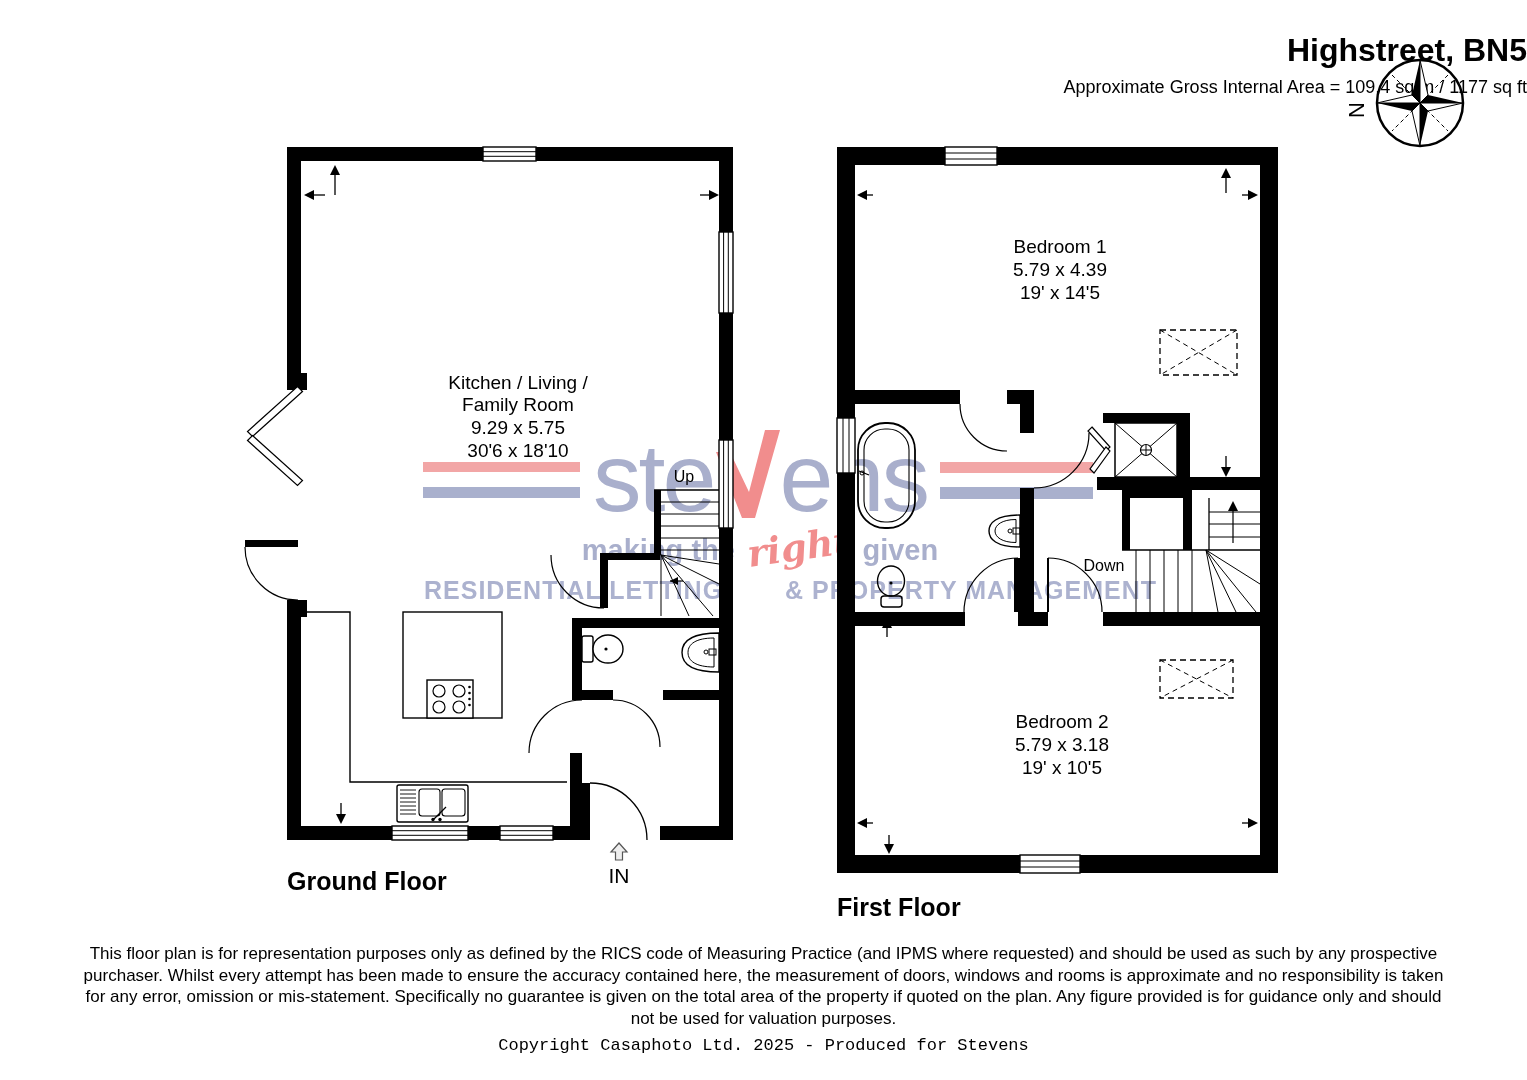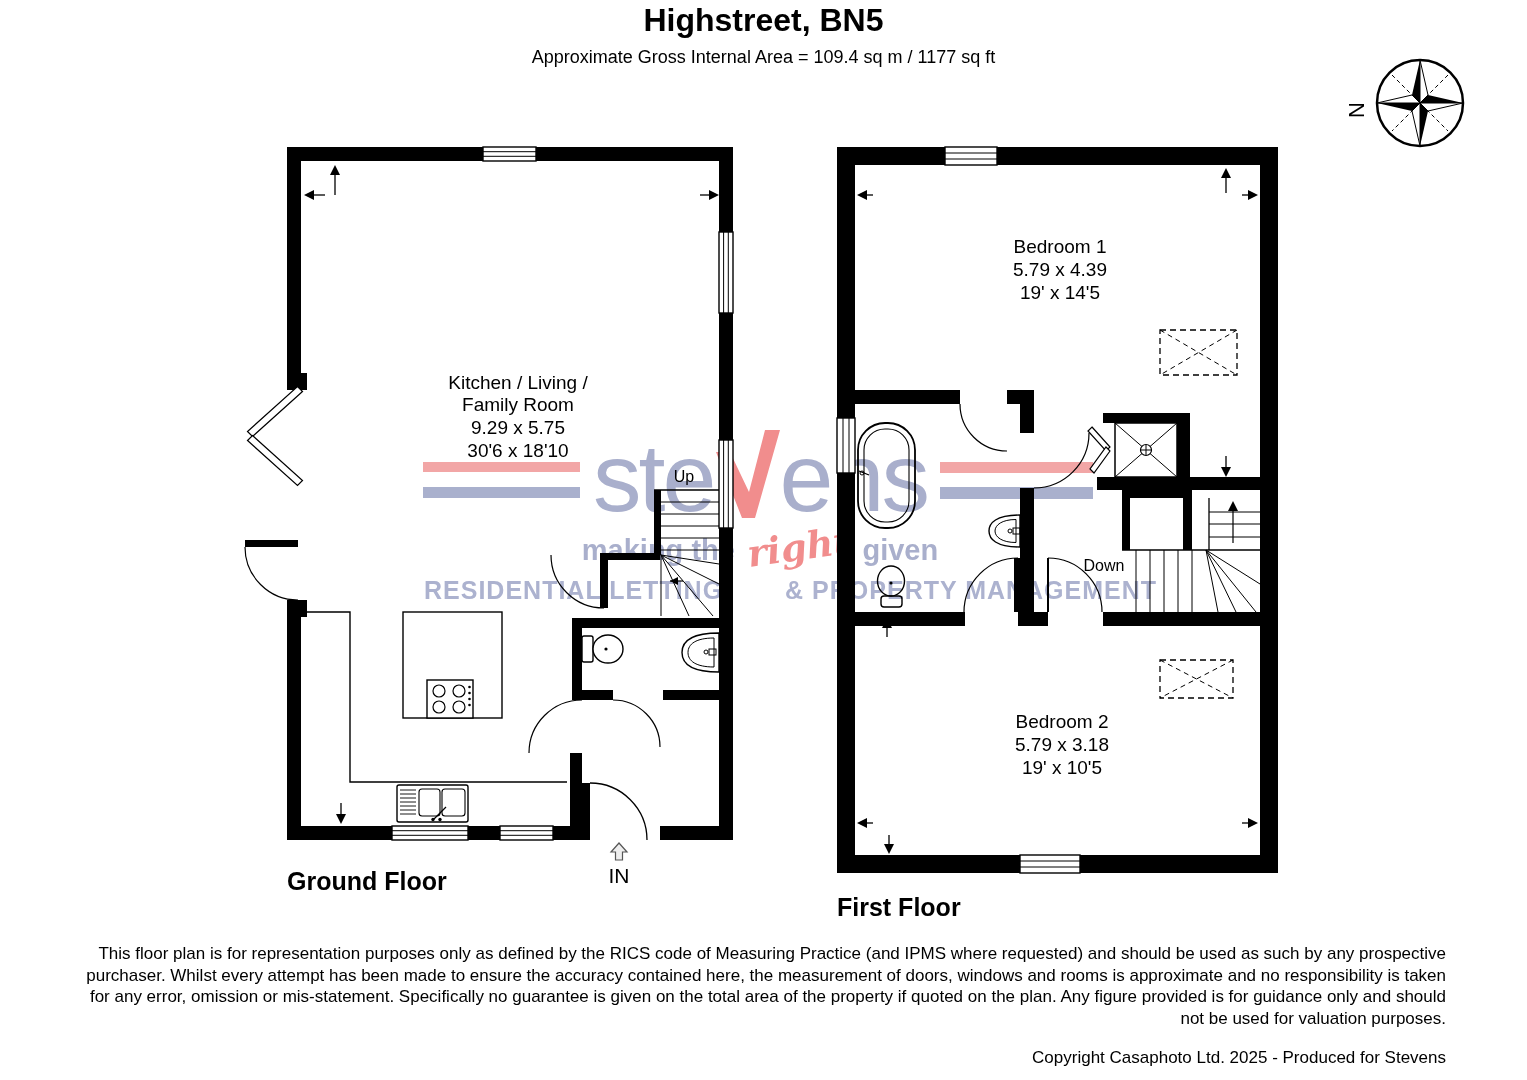--- a/index.html
+++ b/index.html
@@ -1,19 +1,19 @@
 <!DOCTYPE html>
 <html><head>
 <meta charset="utf-8">
 <style>
   html,body{margin:0;padding:0;background:#fff;}
   #stage{position:relative;width:1527px;height:1080px;background:#fff;overflow:hidden;
          font-family:"Liberation Sans",sans-serif;color:#000;}
   
-  .hdr{position:absolute;left:0;top:2px;width:100%;text-align:center;}
+  .hdr{position:absolute;left:0;top:32px;width:100%;text-align:right;}
   .hdr h1{margin:0;font-size:32px;font-weight:bold;letter-spacing:0;}
   .hdr .sub{margin-top:8px;font-size:18px;}
   
   .wm{position:absolute;inset:0;z-index:1;pointer-events:none;}
   .wm .bar{position:absolute;}
   .brand{position:absolute;left:568px;top:430px;width:384px;display:flex;justify-content:center;
          align-items:flex-end;font-size:97px;font-weight:normal;color:#a9afcc;letter-spacing:-3px;line-height:0.92;}
   .brand svg{margin:0 -4px;}
   .tagline{position:absolute;left:568px;top:525px;width:384px;text-align:center;font-size:29px;
            font-weight:bold;color:#a9afcc;}
@@ -26,22 +26,22 @@
   #gf-svg{left:240px;top:143px;}
   #ff-svg{left:820px;top:143px;}
   #compass{position:absolute;left:1348px;top:48px;z-index:2;}
   svg text{font-family:"Liberation Sans",sans-serif;}
   .roomtxt{font-size:19px;}
   .smalltxt{font-size:16px;}
   .floorlbl{font-size:25px;font-weight:bold;}
   .intxt{font-size:21px;}
   
   .footer{position:absolute;top:943px;left:50%;transform:translateX(-50%);width:1365px;
-          text-align:right;font-size:17px;line-height:21.5px;z-index:2;}
-  .footer .copy{margin-top:18px;}
+          text-align:center;font-size:17px;line-height:21.5px;z-index:2;}
+  .footer .copy{margin-top:6px;font-family:Liberation Mono, monospace;}
 </style>
 </head>
 <body>
 
 <div id="stage">
 
   <div class="hdr">
     <h1>Highstreet, BN5</h1>
     <div class="sub">Approximate Gross Internal Area = 109.4 sq m / 1177 sq ft</div>
   </div>

